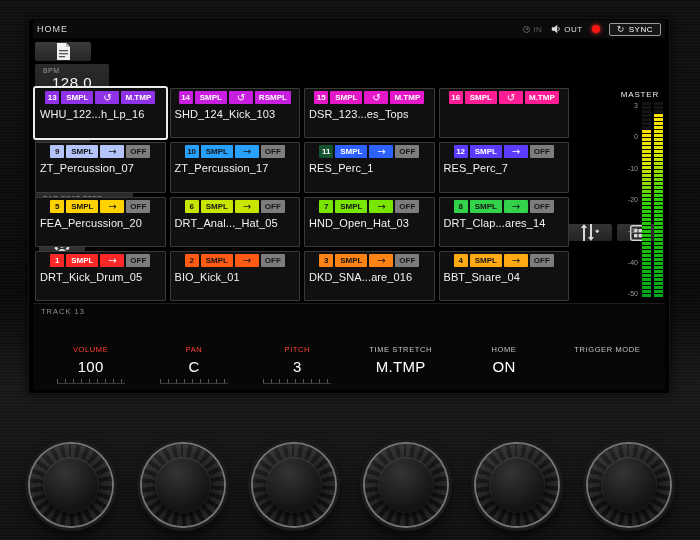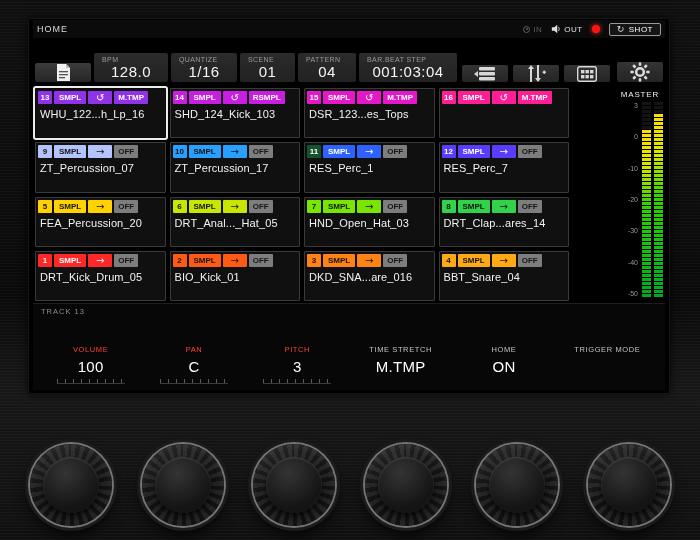--- a/index.html
+++ b/index.html
@@ -24,37 +24,37 @@
   .io { display:flex; align-items:center; gap:3px; font-size:8px; letter-spacing:.5px; }
   .io.dim { color:#5f5f5f; } .io.lit { color:#e0e0e0; }
   .jack-icon { width:7px; height:7px; border:1px solid #5f5f5f; border-radius:50%; display:inline-block; position:relative; }
   .jack-icon::after{ content:""; position:absolute; inset:1.5px; background:#5f5f5f; border-radius:50%; }
   .rec-dot { width:8px; height:8px; border-radius:50%; background:#ff1414; box-shadow:0 0 5px #ff3020; }
   .sync-btn { display:flex; align-items:center; gap:4px; border:1px solid #9a9a9a; border-radius:2px;
     padding:1px 7px; font-size:8px; color:#fff; letter-spacing:.5px; background:#161616; }
   .sync-glyph { font-family:"DejaVu Sans", sans-serif; font-size:9px; color:#ddd; line-height:1; }
 
   
-  .header-row { display:flex; gap:3px; padding:4px 2px 3px; height:47px; align-items:flex-end; }
+  .header-row { display:flex; gap:3px; padding:4px 2px 3px; height:47px; align-items:flex-start;flex-direction:column; }
   .hbtn { background:linear-gradient(#3c3c3c,#262626); border-radius:2px; display:flex; align-items:center; justify-content:center; }
   .browse-btn { width:56px; }
   .field { background:linear-gradient(#2b2b2b,#222); border-radius:2px; padding:3px 8px 2px; display:flex; flex-direction:column; justify-content:space-between; }
   .field .cap { font-size:7px; color:#9b9b9b; letter-spacing:.4px; white-space:nowrap; }
   .field .val { font-size:15px; color:#f4f4f4; letter-spacing:.5px; white-space:nowrap; text-align:center; }
   .f-bpm{width:74px;} .f-quant{width:66px;} .f-scene{width:55px;} .f-pattern{width:58px;} .f-bbs{width:98px;}
   .icon-group { margin-left:auto; display:flex; gap:5px; }
   .iconbtn { width:46px; background:linear-gradient(#343434,#242424); }
   .gearbtn { width:46px; margin-left:4px; background:linear-gradient(#343434,#242424); }
 
   
   .main { flex:1; display:flex; padding:3px 2px 2px; min-height:0; }
   .pad-grid { width:534px; display:grid; grid-template-columns:repeat(4,1fr); grid-auto-rows:1fr; gap:4px; }
   .pad { background:#101010; border:1px solid #3a3a3a; border-radius:1px; padding:2px; overflow:hidden; position:relative; }
   .pad.selected { border:1px solid #0c0c0c; outline:2px solid #ececec; outline-offset:0; }
-  .chips { display:flex; gap:2px; }
+  .chips { display:flex; gap:2px;justify-content:center; }
   .chip { height:13px; line-height:13px; font-size:8px; font-weight:bold; border-radius:1px; text-align:center; white-space:nowrap; }
   .chip.num { min-width:14px; padding:0 2px; }
   .chip.type { padding:0 5px; }
   .chip.mode { width:24px; font-family:"DejaVu Sans", sans-serif; font-size:10px; font-weight:normal; }
   .chip.status { padding:0 4px; }
   .pad-name { font-size:11px; color:#f2f2f2; padding:4px 2px 0; white-space:nowrap; overflow:hidden; letter-spacing:.1px; }
 
   .meter { width:48px; margin-left:auto; display:flex; flex-direction:column; padding-bottom:4px; }
   .meter-label { font-size:8px; color:#f0f0f0; letter-spacing:.8px; text-align:right; padding:2px 4px 3px 0; }
   .meter-body { flex:1; display:flex; justify-content:flex-end; gap:3px; min-height:0; }
@@ -109,21 +109,21 @@
         <span class="io lit">
           <svg width="10" height="10" viewBox="0 0 12 12">
             <path d="M1 4 H4 L7.5 1 V11 L4 8 H1 Z" fill="#dedede"></path>
             <path d="M9 3.5 Q11 6 9 8.5" stroke="#dedede" stroke-width="1" fill="none"></path>
           </svg>
           <span>OUT</span>
         </span>
         <span class="rec-dot"></span>
         <span class="sync-btn">
           <span class="sync-glyph">↻</span>
-          <span>SHOT</span>
+          <span>SYNC</span>
         </span>
       </span>
     </div>
 
     <div class="header-row">
       <div class="hbtn browse-btn">
         <svg width="15" height="19" viewBox="0 0 15 19">
           <path d="M1 1 H10 L14 5 V18 H1 Z" fill="#f0f0f0"></path>
           <path d="M10 1 L10 5 L14 5" fill="#bdbdbd"></path>
           <rect x="3" y="8" width="9" height="1.3" fill="#555"></rect>

